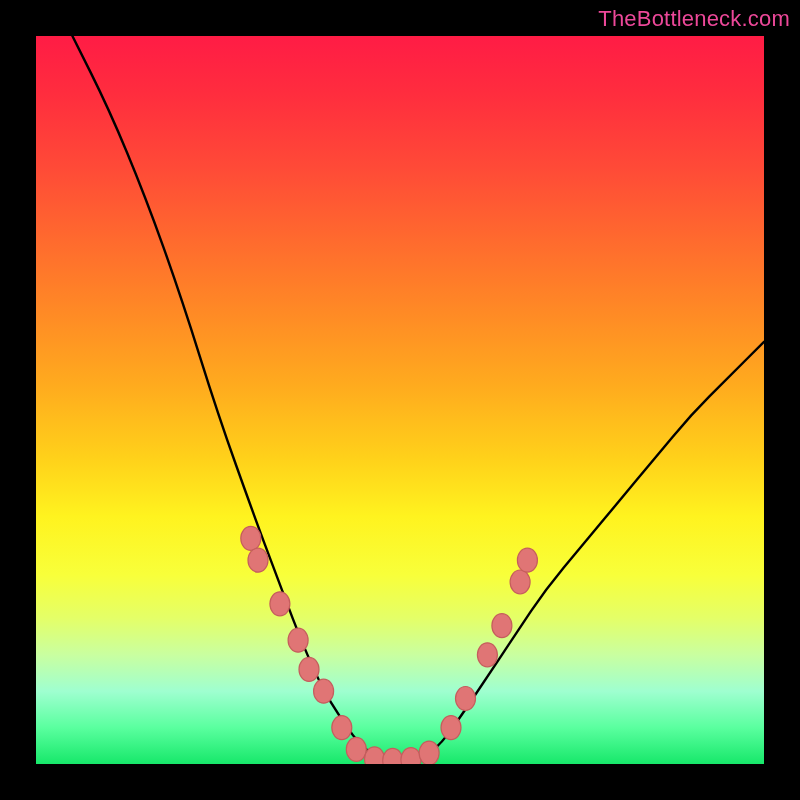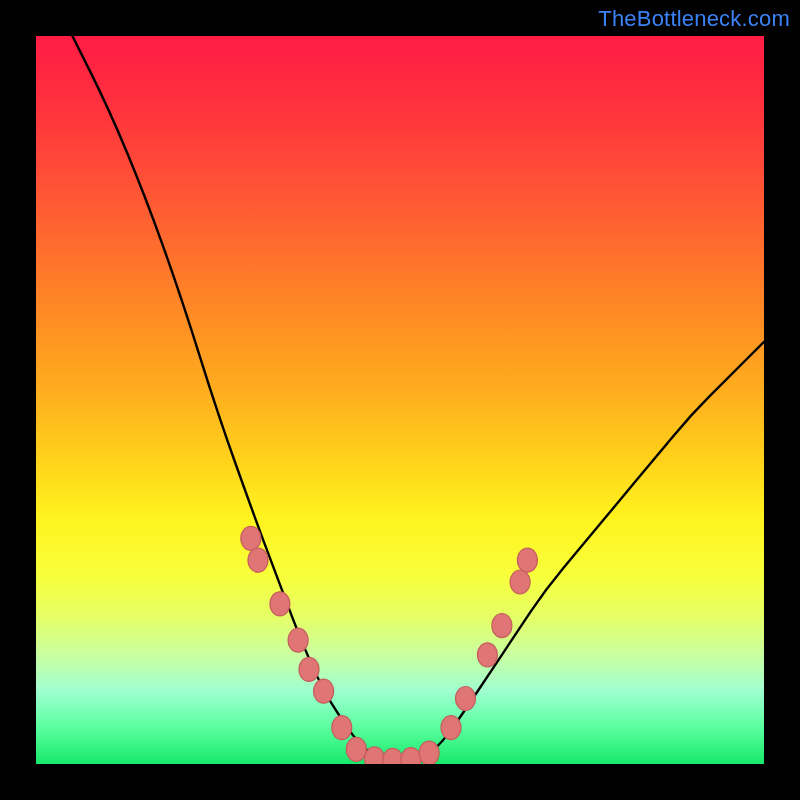--- a/index.html
+++ b/index.html
@@ -36,21 +36,21 @@
       #e4ff68 80%,
       #c9ffa0 85%,
       #9fffd0 90%,
       #5aff9f 95%,
       #17e86a 100%);
   }
   .watermark {
     position: absolute;
     top: 6px;
     right: 10px;
-    color: #3b82f6;
+    color: #ec4899;
     font-size: 22px;
     letter-spacing: 0.2px;
     z-index: 30;
     font-weight: 500;
   }
   svg.curve {
     position: absolute;
     left: 0;
     top: 0;
     width: 728px;

